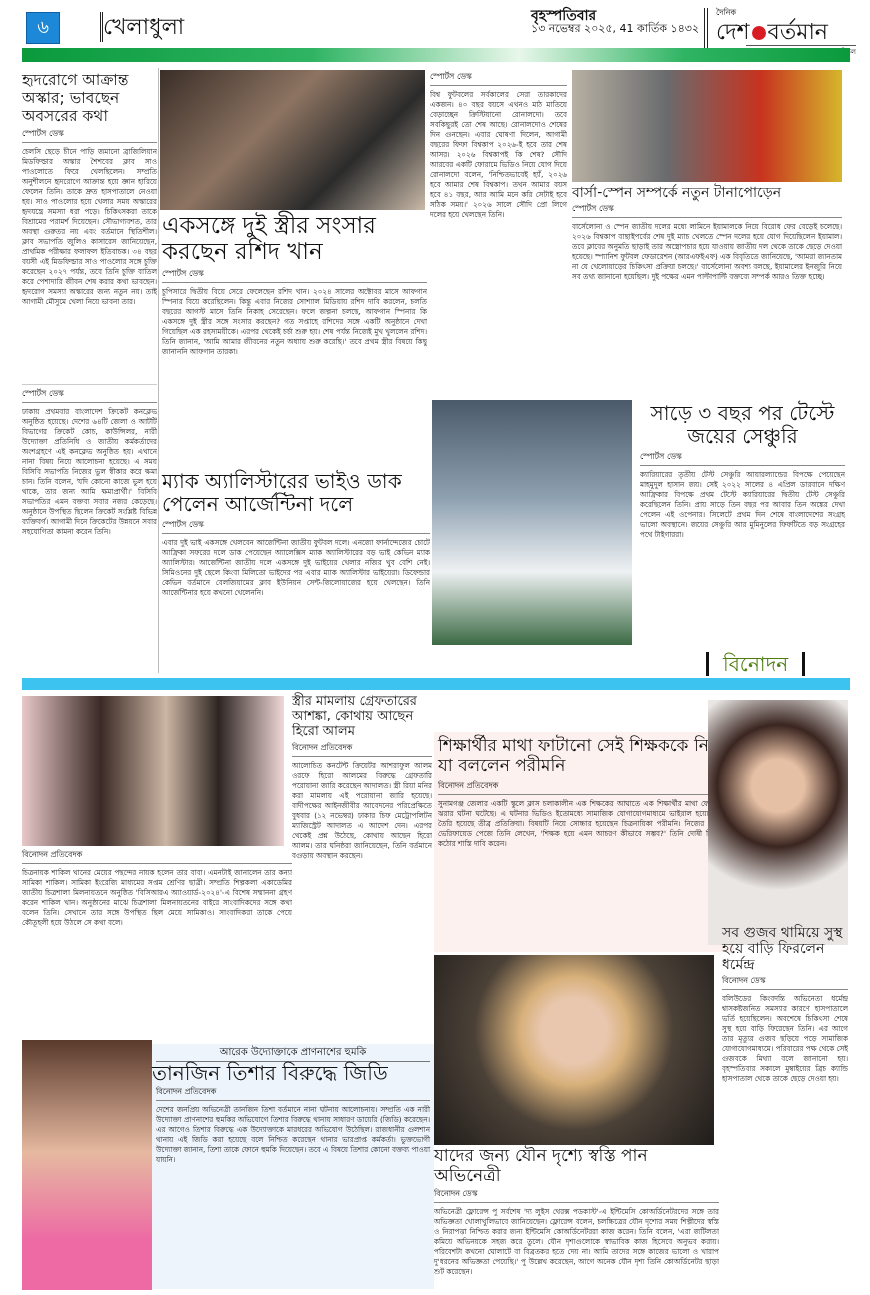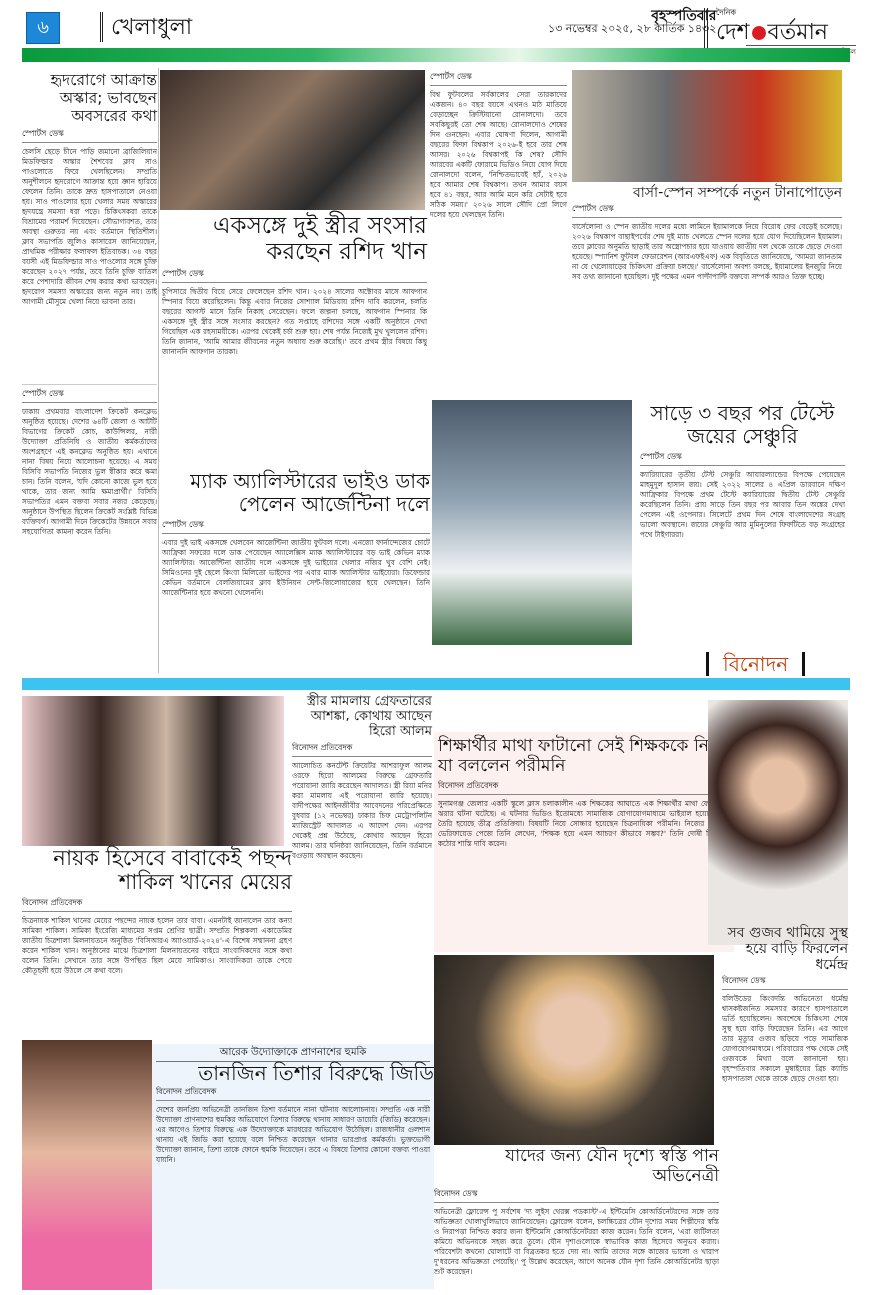--- a/index.html
+++ b/index.html
@@ -1,44 +1,44 @@
 <!DOCTYPE html>
 <html><head>
 <meta charset="utf-8">
 <style>
 *{margin:0;padding:0;box-sizing:border-box}
 body{width:870px;height:1295px;background:#fff;font-family:"DejaVu Sans",sans-serif;color:#111;position:relative;overflow:hidden}
 .abs{position:absolute}
 .pageno{left:26px;top:12px;width:34px;height:32px;background:#1e88d8;border:1px solid #0d5fa6;color:#fff;font-size:18px;display:flex;align-items:center;justify-content:center}
-.section{left:100px;top:12px;font-size:22px;border-left:3px double #222;padding-left:8px;line-height:30px}
-.dateblk{left:548px;top:8px;text-align:right;font-size:11px;line-height:14px}
+.section{left:100px;top:12px;font-size:22px;border-left:3px double #222;padding-left:0;line-height:30px}
+.dateblk{left:531px;top:8px;text-align:left;font-size:11px;line-height:14px}
 .dateblk .day{font-size:14px;font-weight:bold}
 .divider{left:704px;top:8px;width:4px;height:40px;border-left:1px solid #222;border-right:1px solid #222}
 .logo{left:716px;top:6px;width:140px}
 .logo .small{font-size:8px}
 .logo .name{font-size:22px;font-weight:normal;color:#111;line-height:26px}
 .logo .dot{display:inline-block;width:14px;height:14px;border-radius:50%;background:#d91c24;vertical-align:middle;margin:0 2px}
 .logo .tag{font-size:7px;text-align:right;border-top:1px solid #555;margin-left:30px}
 .greenbar{left:22px;top:48px;width:828px;height:14px;background:linear-gradient(90deg,#0a9a3c 0%,#2fb463 35%,#e8f7ea 60%,#2fb463 80%,#0a9a3c 100%)}
-.head{font-family:"DejaVu Sans",sans-serif;text-align:right;color:#111;line-height:1.15}
+.head{font-family:"DejaVu Sans",sans-serif;text-align:left;color:#111;line-height:1.15}
 .byline{font-size:8px;border-bottom:1px solid #888;padding-bottom:2px;margin:2px 0 4px 0}
 .body{font-size:7.2px;line-height:10px;color:#222;text-align:justify;overflow:hidden}
 .img{background:#7a6a5a;overflow:hidden}
 .vline{width:1px;background:#bbb}
 .bluebar{left:22px;top:678px;width:828px;height:12px;background:#3cc3f0}
-.binodon{left:706px;top:652px;font-size:20px;color:#c2410c;border-left:3px solid #111;border-right:3px solid #111;padding:0 14px;line-height:24px}
+.binodon{left:706px;top:652px;font-size:20px;color:#4d7c0f;border-left:3px solid #111;border-right:3px solid #111;padding:0 14px;line-height:24px}
 </style>
 </head>
 <body>
 
 <div class="abs pageno">৬</div>
 <div class="abs section">খেলাধুলা</div>
 <div class="abs dateblk">
   <div class="day">বৃহস্পতিবার</div>
-  <div>১৩ নভেম্বর ২০২৫, ২৮ কার্তিক ১৪৩২</div>
+  <div>১৩ নভেম্বর ২০২৫, 41 কার্তিক ১৪৩২</div>
 </div>
 <div class="abs divider"></div>
 <div class="abs logo">
   <div class="small">দৈনিক</div>
   <div class="name"><span>দেশ</span><span class="dot"></span><span>বর্তমান</span></div>
   <div class="tag">সত্যের পথে অবিচল</div>
 </div>
 <div class="abs greenbar"></div>
 
 <div class="abs" style="left:22px;top:68px;width:135px;height:310px">
@@ -84,21 +84,20 @@
   <div class="head" style="font-size:20px">ম্যাক অ্যালিস্টারের ভাইও ডাক পেলেন আর্জেন্টিনা দলে</div>
   <div class="byline">স্পোর্টস ডেস্ক</div>
   <div class="body" style="height:120px">এবার দুই ভাই একসঙ্গে খেলবেন আর্জেন্টিনা জাতীয় ফুটবল দলে। এনজো ফার্নান্দেজের চোটে আফ্রিকা সফরের দলে ডাক পেয়েছেন অ্যালেক্সিস ম্যাক অ্যালিস্টারের বড় ভাই কেভিন ম্যাক অ্যালিস্টার। আর্জেন্টিনা জাতীয় দলে একসঙ্গে দুই ভাইয়ের খেলার নজির খুব বেশি নেই। সিমিওনের দুই ছেলে কিংবা মিলিতো ভাইদের পর এবার ম্যাক অ্যালিস্টার ভাইয়েরা। ডিফেন্ডার কেভিন বর্তমানে বেলজিয়ামের ক্লাব ইউনিয়ন সেন্ট-জিলোয়াজের হয়ে খেলছেন। তিনি আর্জেন্টিনার হয়ে কখনো খেলেননি।</div>
 </div>
 
 <div class="abs binodon">বিনোদন</div>
 <div class="abs bluebar"></div>
 
 <div class="abs img" style="left:22px;top:696px;width:262px;height:150px;background:linear-gradient(90deg,#e8c8c8,#3b2a26 30%,#cbb5a4 55%,#2e2522 75%,#f0d8d8)"></div>
 <div class="abs" style="left:22px;top:846px;width:270px;height:190px">
-  <div class="head" style="font-size:21px">নায়ক হিসেবে বাবাকেই পছন্দ শাকিল খানের মেয়ের</div>
   <div class="byline">বিনোদন প্রতিবেদক</div>
   <div class="body" style="height:105px">চিত্রনায়ক শাকিল খানের মেয়ের পছন্দের নায়ক হলেন তার বাবা। এমনটাই জানালেন তার কন্যা সামিকা শাকিল। সামিকা ইংরেজি মাধ্যমের সপ্তম শ্রেণির ছাত্রী। সম্প্রতি শিল্পকলা একাডেমির জাতীয় চিত্রশালা মিলনায়তনে অনুষ্ঠিত 'বিসিআরএ অ্যাওয়ার্ড-২০২৪'-এ বিশেষ সম্মাননা গ্রহণ করেন শাকিল খান। অনুষ্ঠানের মাঝে চিত্রশালা মিলনায়তনের বাইরে সাংবাদিকদের সঙ্গে কথা বলেন তিনি। সেখানে তার সঙ্গে উপস্থিত ছিল মেয়ে সামিকাও। সাংবাদিকরা তাকে পেয়ে কৌতূহলী হয়ে উঠলে সে কথা বলে।</div>
 </div>
 
 <div class="abs" style="left:292px;top:694px;width:140px;height:350px">
   <div class="head" style="font-size:13px">স্ত্রীর মামলায় গ্রেফতারের আশঙ্কা, কোথায় আছেন হিরো আলম</div>
   <div class="byline">বিনোদন প্রতিবেদক</div>
   <div class="body" style="height:270px">আলোচিত কনটেন্ট ক্রিয়েটর আশরাফুল আলম ওরফে হিরো আলমের বিরুদ্ধে গ্রেফতারি পরোয়ানা জারি করেছেন আদালত। স্ত্রী রিয়া মনির করা মামলায় এই পরোয়ানা জারি হয়েছে। বাদীপক্ষের আইনজীবীর আবেদনের পরিপ্রেক্ষিতে বুধবার (১২ নভেম্বর) ঢাকার চিফ মেট্রোপলিটন ম্যাজিস্ট্রেট আদালত এ আদেশ দেন। এরপর থেকেই প্রশ্ন উঠেছে, কোথায় আছেন হিরো আলম। তার ঘনিষ্ঠরা জানিয়েছেন, তিনি বর্তমানে বগুড়ায় অবস্থান করছেন।</div>
 </div>
 

